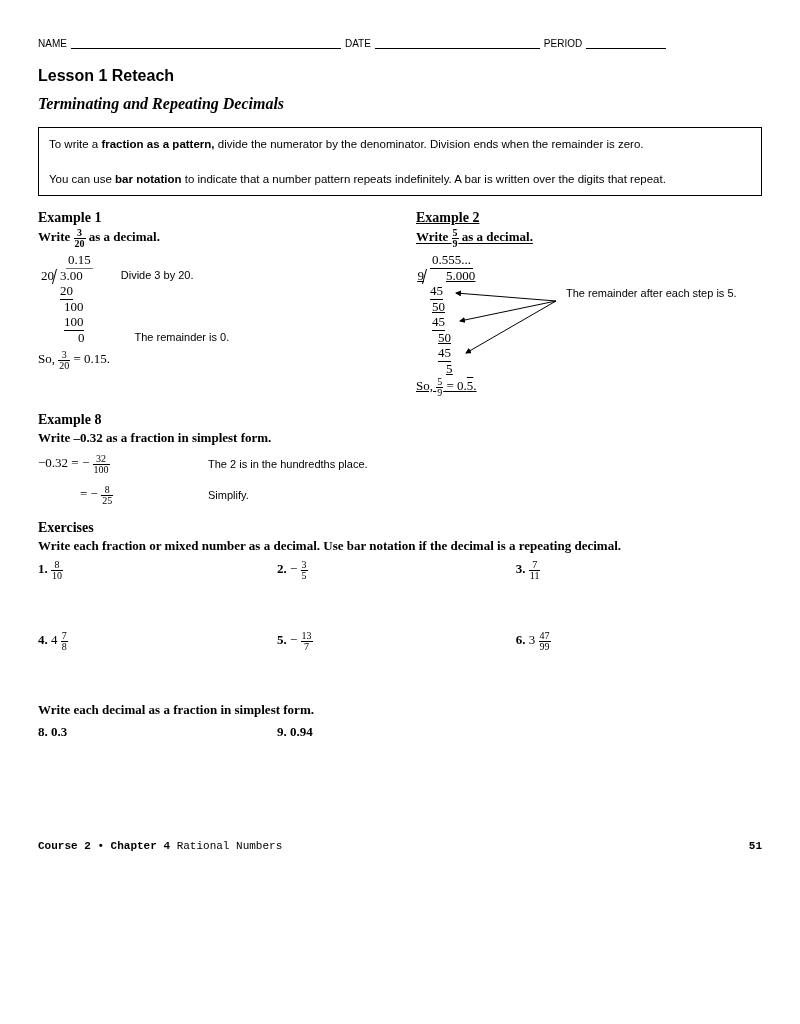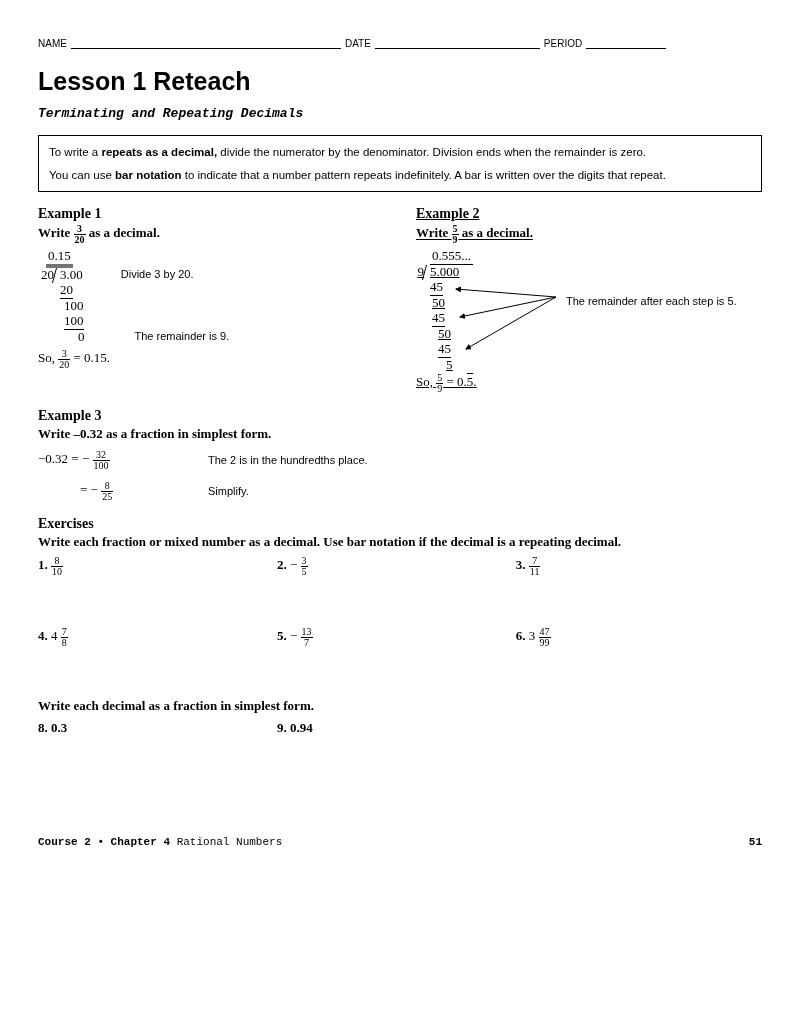--- a/index.html
+++ b/index.html
@@ -6,22 +6,22 @@
     font-family: "Times New Roman", serif;
     font-size: 13px;
     margin: 0;
     padding: 38px 38px 30px 38px;
     width: 800px;
     box-sizing: border-box;
     color: #000;
   }
   .header-line { font-family: Arial, sans-serif; font-size: 10px; display: flex; margin-bottom: 18px; }
   .underline-fill { border-bottom: 1px solid #000; display: inline-block; margin: 0 4px; }
-  h1 { font-family: Arial, sans-serif; font-weight: bold; font-size: 25px; margin: 0 0 10px 0; }
-  h2 { font-family: Liberation Mono, monospace; font-style: italic; font-weight: bold; font-size: 13px; margin: 0 0 14px 0; }
+  h1 { font-family: Arial, sans-serif; font-weight: bold; font-size: 16px; margin: 0 0 10px 0; }
+  h2 { font-family: Liberation Serif, serif; font-style: italic; font-weight: bold; font-size: 16px; margin: 0 0 14px 0; }
   .box {
     border: 1px solid #000;
     padding: 8px 10px;
     font-family: Arial, sans-serif;
     font-size: 11.5px;
     line-height: 1.45;
     margin-bottom: 14px;
   }
   .examples-row { display: flex; gap: 32px; }
   .col { flex: 1; }
@@ -54,96 +54,96 @@
   <span class="underline-fill" style="width:165px"></span>
   <span>PERIOD</span>
   <span class="underline-fill" style="width:80px"></span>
 </div>
 
 <h1>Lesson 1 Reteach</h1>
 <h2>Terminating and Repeating Decimals</h2>
 
 <div class="box">
   <div>
-    <span>To write a </span><b>repeats as a decimal,</b><span> divide the numerator by the denominator. Division ends when the remainder is zero.</span>
-  </div>
-  <div style="margin-top:6px">
+    <span>To write a </span><b>fraction as a pattern,</b><span> divide the numerator by the denominator. Division ends when the remainder is zero.</span>
+  </div>
+  <div style="margin-top:18px">
     <span>You can use </span><b>bar notation</b><span> to indicate that a number pattern repeats indefinitely. A bar is written over the digits that repeat.</span>
   </div>
 </div>
 
 <div class="examples-row">
 
   <div class="col">
     <div class="ex-title">Example 1</div>
     <div class="prompt">
       <span>Write </span><span class="frac"><span class="num">3</span><span class="den">20</span></span><span> as a decimal.</span>
     </div>
     <div class="longdiv">
-      <div style="margin-left:8px; border-bottom:4px solid #737373; display:inline-block; padding:0 2px">0.15</div>
+      <div style="margin-left:28px; border-bottom:1px solid #737373; display:inline-block; padding:0 2px">0.15</div>
       <div class="ldrow">
         <span class="divisor" style="width:16px">20</span>
         <span style="position:relative; padding-left:6px">
           <span style="position:absolute;left:0;top:0;height:100%;border-left:1px solid #000; transform:skewX(-15deg);"></span>
           <span>3.00</span>
         </span>
         <span class="note" style="margin-left:38px">Divide 3 by 20.</span>
       </div>
       <div style="margin-left:22px"><span class="wline">20</span></div>
       <div style="margin-left:26px"><span>100</span></div>
       <div style="margin-left:26px"><span class="wline">100</span></div>
       <div style="margin-left:40px; display:flex">
         <span>0</span>
-        <span class="note" style="margin-left:50px">The remainder is 9.</span>
+        <span class="note" style="margin-left:50px">The remainder is 0.</span>
       </div>
     </div>
     <div style="margin-top:4px">
       <span>So, </span><span class="frac"><span class="num">3</span><span class="den">20</span></span><span> = 0.15.</span>
     </div>
   </div>
 
   <div class="col rel">
     <div class="ex-title">Example 2</div>
     <div class="prompt">
       <span>Write </span><span class="frac"><span class="num">5</span><span class="den">9</span></span><span> as a decimal.</span>
     </div>
     <div class="longdiv rel">
       <div style="margin-left:14px; border-bottom:1px solid #000; display:inline-block; padding:0 2px">0.555...</div>
       <div class="ldrow">
         <span class="divisor" style="width:8px">9</span>
-        <span style="position:relative; padding-left:6px">
+        <span style="position:relative; padding-left:22px">
           <span style="position:absolute;left:0;top:0;height:100%;border-left:1px solid #000; transform:skewX(-15deg);"></span>
           <span>5.000</span>
         </span>
       </div>
       <div style="margin-left:14px"><span class="wline">45</span></div>
       <div style="margin-left:16px"><span>50</span></div>
       <div style="margin-left:16px"><span class="wline">45</span></div>
       <div style="margin-left:22px"><span>50</span></div>
       <div style="margin-left:22px"><span class="wline">45</span></div>
       <div style="margin-left:30px"><span>5</span></div>
       <svg class="arrows" width="260" height="100" style="left:30px; top:28px">
         <defs>
             <marker id="ah" markerWidth="6" markerHeight="6" refX="5" refY="3" orient="auto">
               <path d="M0,0 L6,3 L0,6 Z" fill="#000"></path>
             </marker>
           </defs>
         <line x1="110" y1="20" x2="10" y2="12" stroke="#000" stroke-width="1" marker-end="url(#ah)"></line>
         <line x1="110" y1="20" x2="14" y2="40" stroke="#000" stroke-width="1" marker-end="url(#ah)"></line>
         <line x1="110" y1="20" x2="20" y2="72" stroke="#000" stroke-width="1" marker-end="url(#ah)"></line>
       </svg>
-      <div class="note" style="position:absolute; left:150px; top:46px">The remainder after each step is 5.</div>
+      <div class="note" style="position:absolute; left:150px; top:34px">The remainder after each step is 5.</div>
     </div>
     <div>
       <span>So, </span><span class="frac"><span class="num">5</span><span class="den">9</span></span> = 0.<span class="overbar">5</span>.
     </div>
   </div>
 </div>
 
-<div class="section-title">Example 3</div>
+<div class="section-title">Example 8</div>
 <div class="prompt">Write –0.32 as a fraction in simplest form.</div>
 <div style="display:flex; align-items:center; margin-top:8px">
   <span style="width:170px">
     <span>−0.32 = −</span>
     <span class="frac"><span class="num">32</span><span class="den">100</span></span>
   </span>
   <span class="note">The 2 is in the hundredths place.</span>
 </div>
 <div style="display:flex; align-items:center; margin-top:10px">
   <span style="width:170px; padding-left:42px; box-sizing:border-box">

